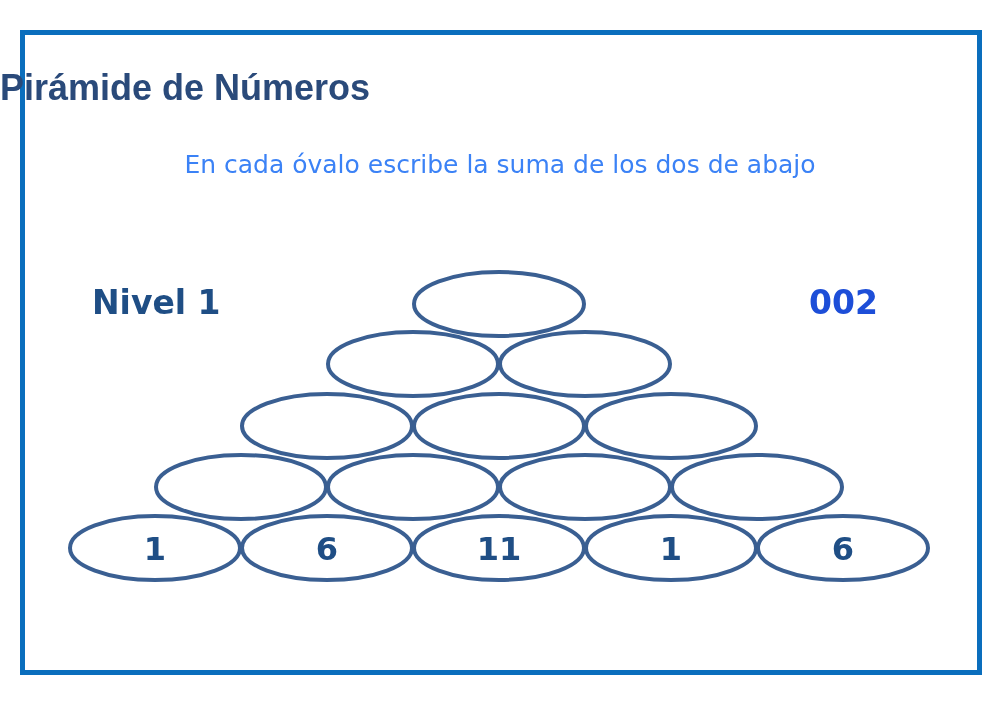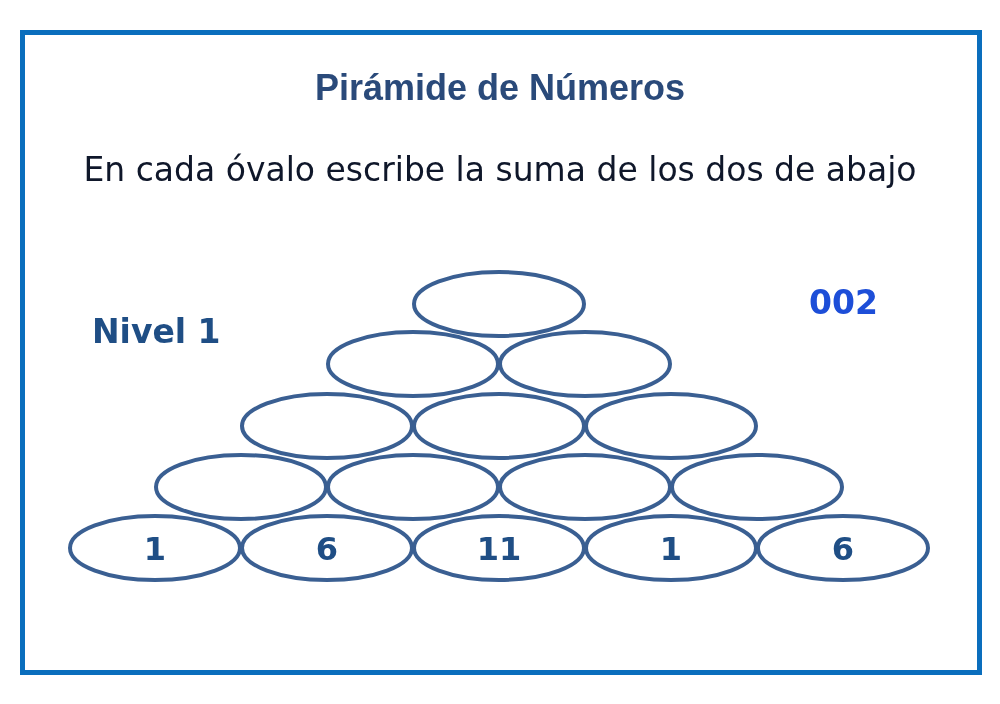--- a/index.html
+++ b/index.html
@@ -1,20 +1,20 @@
 <!DOCTYPE html>
 <html><head>
 <meta charset="utf-8">
 <style>
   html,body{margin:0;padding:0;background:#fff;}
   body{width:1000px;height:704px;position:relative;overflow:hidden;}
   .frame{position:absolute;left:20px;top:30px;width:952px;height:635px;border:5px solid #0a6ebd;box-sizing:content-box;}
-  .title{position:absolute;left:0;top:67px;width:1000px;text-align:center;font-family:"Liberation Sans",sans-serif;font-weight:bold;font-size:36px;color:#2a4a7a;}
-  .subtitle{position:absolute;left:0;top:150px;width:1000px;text-align:center;font-family:"DejaVu Sans",sans-serif;font-size:33px;color:#0f172a;}
-  .level{position:absolute;left:92px;top:283px;font-family:"DejaVu Sans",sans-serif;font-weight:bold;font-size:33px;color:#1f4e85;margin-top:29px;}
+  .title{position:absolute;left:0;top:67px;width:1000px;text-align:left;font-family:"Liberation Sans",sans-serif;font-weight:bold;font-size:36px;color:#2a4a7a;}
+  .subtitle{position:absolute;left:0;top:150px;width:1000px;text-align:center;font-family:"DejaVu Sans",sans-serif;font-size:25px;color:#3b82f6;}
+  .level{position:absolute;left:92px;top:283px;font-family:"DejaVu Sans",sans-serif;font-weight:bold;font-size:33px;color:#1f4e85;}
   .code{position:absolute;left:809px;top:283px;font-family:"DejaVu Sans",sans-serif;font-weight:bold;font-size:33px;color:#1d4ed8;}
   svg.pyr{position:absolute;left:0;top:0;}
   .oval-label{font-family:"DejaVu Sans",sans-serif;font-weight:bold;font-size:32px;fill:#1f4e85;}
 </style>
 </head>
 <body>
 
 <div class="frame"></div>
 <div class="title">Pirámide de Números</div>
 <div class="subtitle">En cada óvalo escribe la suma de los dos de abajo</div>

